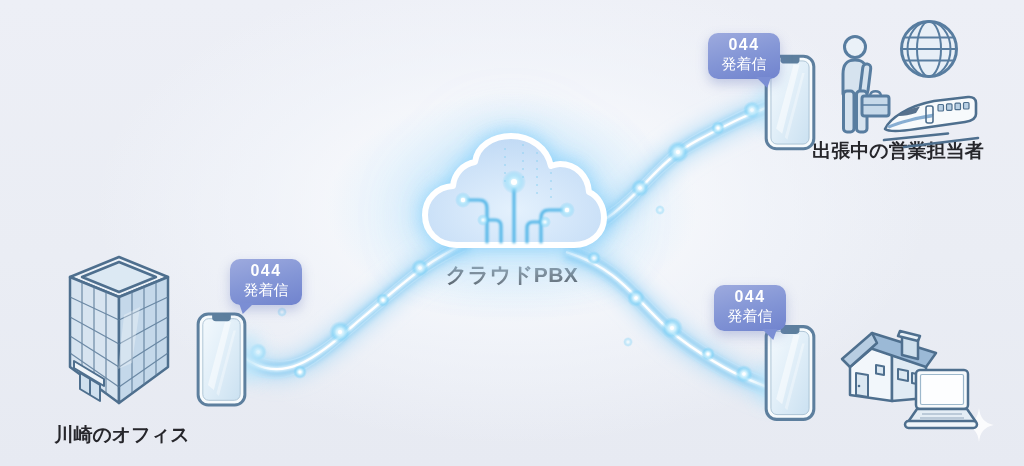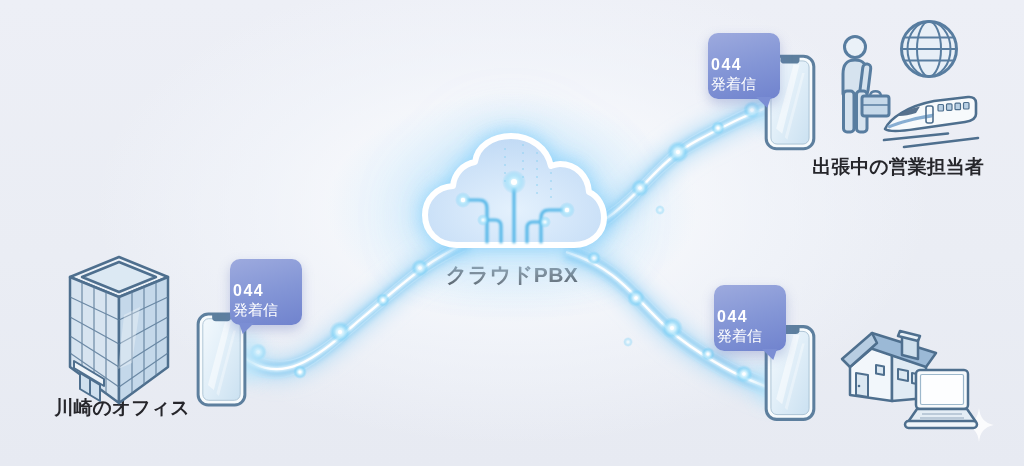--- a/index.html
+++ b/index.html
@@ -8,30 +8,30 @@
     font-family:"Liberation Sans","DejaVu Sans",sans-serif;
     background:
       radial-gradient(ellipse 560px 320px at 50% 44%, rgba(255,255,255,.95) 0%, rgba(244,247,252,.6) 45%, rgba(236,239,246,0) 75%),
       linear-gradient(180deg,#edeff6 0%,#eaedf4 55%,#e7eaf2 100%);
   }
   .abs{position:absolute;}
   svg{display:block;overflow:visible;}
 
   
   .lbl{position:absolute;color:#26262b;font-weight:700;text-align:center;line-height:1.18;}
-  .lbl-office{left:4px;top:397px;width:236px;font-size:19px;}
+  .lbl-office{left:4px;top:424px;width:236px;font-size:19px;}
   .lbl-cloud{left:418px;top:263px;width:188px;font-size:21px;letter-spacing:.5px;}
-  .lbl-sales{left:794px;top:156px;width:208px;font-size:19px;}
+  .lbl-sales{left:794px;top:140px;width:208px;font-size:19px;}
   .lbl-home{left:792px;top:427px;width:212px;font-size:19px;}
 
   
   .badge{
-    position:absolute;width:66px;padding:22px 3px 6px;border-radius:10px;
+    position:absolute;width:66px;padding:2px 3px 6px;border-radius:10px;
     background:linear-gradient(165deg,#9daade 0%,#8496d6 50%,#7083ce 100%);
-    color:#fff;text-align:left;z-index:4;
+    color:#fff;text-align:center;z-index:4;
     box-shadow:0 5px 12px rgba(104,120,190,.35);
   }
   .badge .num{font-size:16px;font-weight:600;letter-spacing:1.5px;line-height:19px;}
   .badge .txt{font-size:15px;font-weight:400;line-height:19px;}
   .badge::after{
     content:"";position:absolute;bottom:-9px;width:15px;height:11px;background:#7b8ed4;
   }
   .badge.tail-left::after{left:9px;clip-path:polygon(0 0,100% 0,25% 100%);}
   .badge.tail-right::after{right:9px;clip-path:polygon(0 0,100% 0,75% 100%);}
   .badge-office{left:230px;top:259px;}

